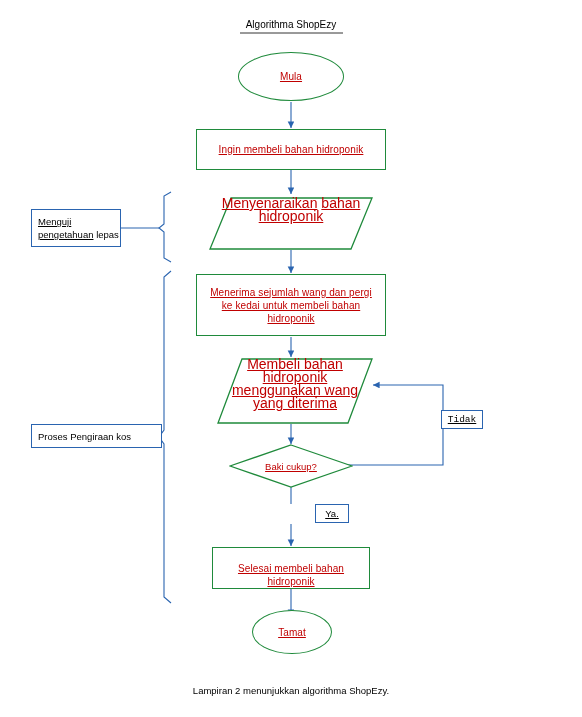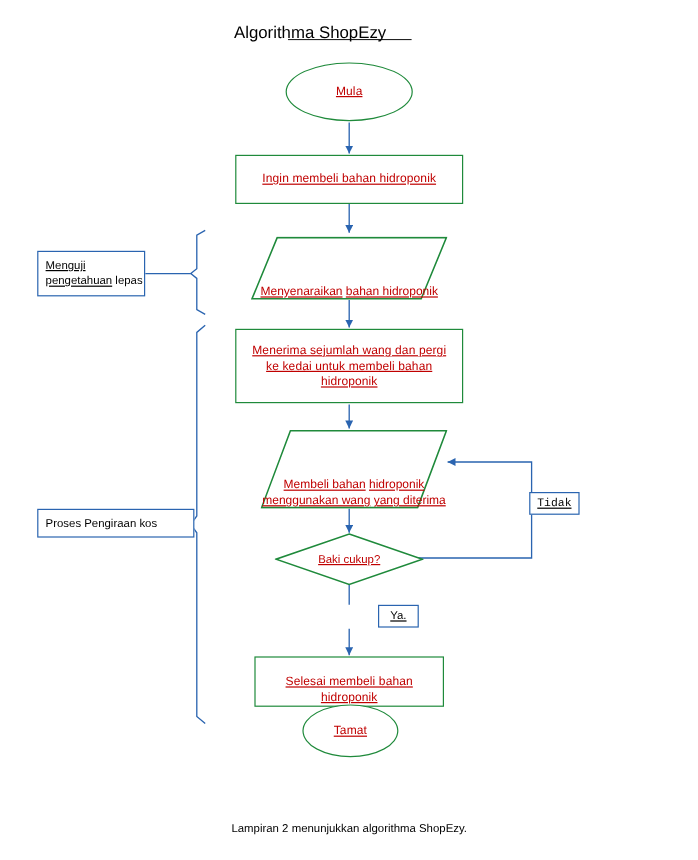--- a/index.html
+++ b/index.html
@@ -48,25 +48,25 @@
   
   .para-wrap {
     position: absolute;
   }
   .para-wrap svg { display: block; }
   .para-text {
     position: absolute;
     left: 0; top: 0;
     width: 100%; height: 100%;
     display: flex;
-    align-items: flex-end;
+    align-items: flex-start;
     justify-content: center;
     text-align: center;
     color: #c00000;
-    font-size: 10px;
+    font-size: 14px;
     line-height: 13px;
   }
   
   .dia-wrap { position: absolute; }
   .dia-wrap svg { display: block; }
   .dia-text {
     position: absolute;
     left: 0; top: 0;
     width: 100%; height: 100%;
     display: flex;
@@ -96,23 +96,23 @@
     background: #ffffff;
     display: flex;
     align-items: center;
     justify-content: center;
     font-size: 9.5px;
     color: #000000;
   }
   
   .title {
     position: absolute;
-    font-size: 14px;
-    color: #000000;
-    text-align: left;
+    font-size: 10px;
+    color: #000000;
+    text-align: center;
     white-space: nowrap;
   }
   .caption {
     position: absolute;
     font-size: 9.5px;
     color: #000000;
     text-align: center;
     white-space: nowrap;
   }
   .u { text-decoration: underline; }
@@ -212,21 +212,21 @@
   <span class="u">Tidak</span>
 </div>
 <div class="branch-label" style="left:315px; top:504px; width:34px; height:19px;">
   <span class="u">Ya.</span>
 </div>
 
 <div class="node rect" style="left:212px; top:547px; width:158px; height:42px; padding:0 5px;align-items:flex-end;">
   <span class="u">Selesai membeli bahan hidroponik</span>
 </div>
 
-<div class="node ellipse" style="left:252px; top:587px; width:80px; height:44px;">
+<div class="node ellipse" style="left:252px; top:610px; width:80px; height:44px;">
   <span class="u">Tamat</span>
 </div>
 
 <div class="annot" style="left:31px; top:209px; width:90px; height:38px;">
   <div>
     <span class="u">Menguji pengetahuan</span>
     <span>lepas</span>
   </div>
 </div>
 

